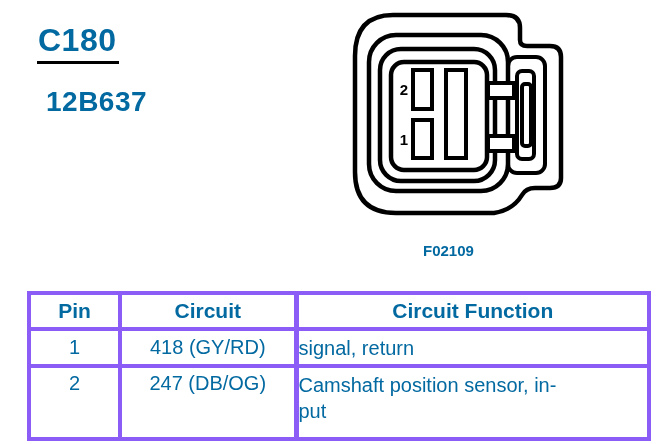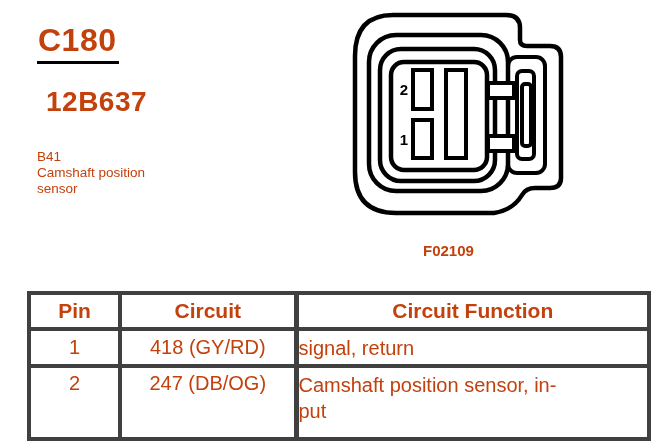--- a/index.html
+++ b/index.html
@@ -1,21 +1,21 @@
 <!DOCTYPE html>
 <html><head>
 <meta charset="utf-8">
 <style>
   html, body { margin: 0; padding: 0; background: #fff; }
   .doc {
     position: relative;
     width: 672px;
     height: 444px;
     background: #ffffff;
-    color: #c2410c;
+    color: #0369a1;
     font-family: "Liberation Sans", sans-serif;
     overflow: hidden;
   }
   .connector-id {
     position: absolute;
     left: 38px; top: 22px;
     font-size: 32px;
     font-weight: bold;
     letter-spacing: 0.5px;
   }
@@ -61,21 +61,21 @@
     font-weight: bold;
   }
   table.pinout {
     position: absolute;
     left: 27px; top: 291px;
     width: 620px;
     border-collapse: collapse;
     table-layout: fixed;
   }
   table.pinout th, table.pinout td {
-    border: 4px solid #404040;
+    border: 4px solid #8b5cf6;
     font-family: "Liberation Sans", sans-serif;
     overflow: hidden;
   }
   table.pinout th.c-func, table.pinout td.c-func { border-left-width: 5px; }
   table.pinout th {
     font-size: 21px;
     font-weight: bold;
     height: 32px;
     text-align: center;
     vertical-align: middle;
@@ -96,25 +96,20 @@
 </head>
 <body>
 
 <div class="doc">
 
   <div class="connector-id">C180</div>
   <div class="id-underline"></div>
 
   <div class="part-number">12B637</div>
 
-  <div class="component">
-    <div>B41</div>
-    <div class="preline">Camshaft position
-sensor</div>
-  </div>
 
   <svg class="connector-svg" viewBox="0 0 224 210" xmlns="http://www.w3.org/2000/svg">
 
     <path class="ln" d="M 45 7 H 158 Q 172 7 172 20 V 32 Q 172 38 179 38 H 202 Q 213 38 213 49 V 170 Q 213 180 202 180 H 187 Q 178 180 174 187 Q 165 202 146 205 H 48 Q 7 205 7 164 V 48 Q 7 7 45 7 Z"></path>
 
     <rect class="ln" x="21" y="27" width="139" height="156" rx="27"></rect>
 
     <rect class="ln" x="32" y="41" width="115" height="132" rx="21"></rect>
 
     <rect class="ln2" x="160" y="49" width="37" height="116" rx="9"></rect>

